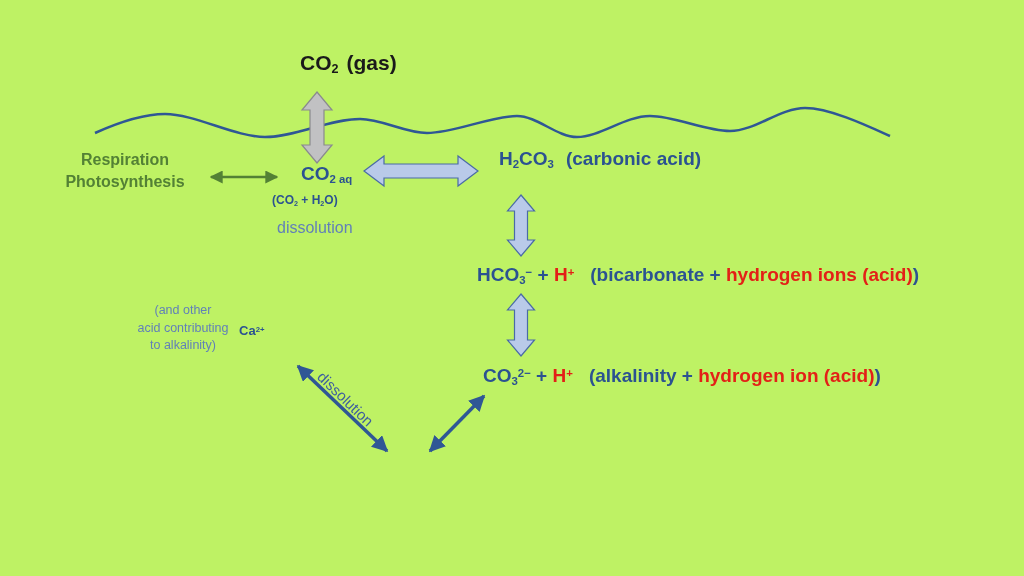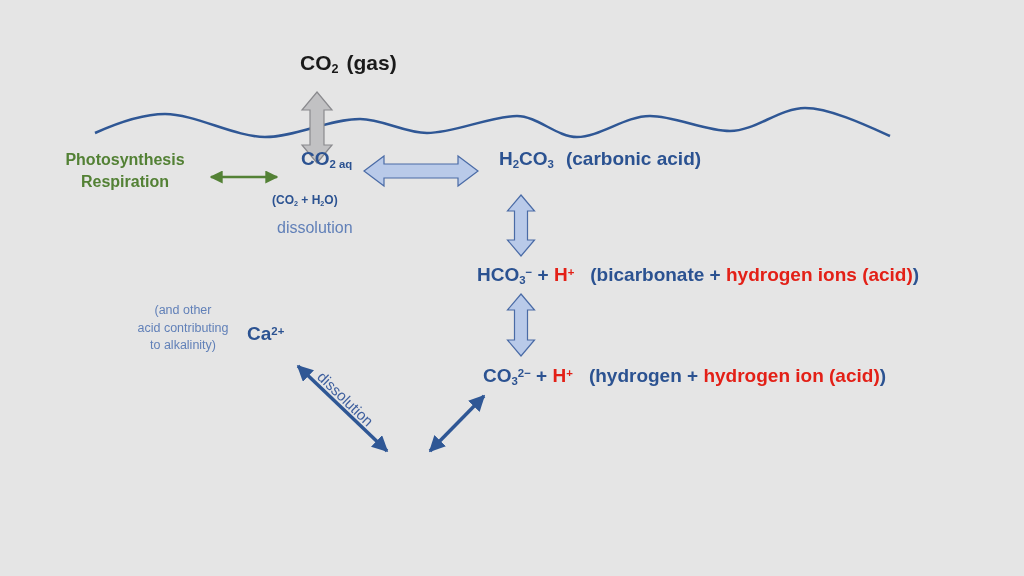--- a/index.html
+++ b/index.html
@@ -1,41 +1,41 @@
 <!DOCTYPE html>
 <html><head>
 <meta charset="utf-8">
 <style>
   html,body{margin:0;padding:0;background:#ffffff;}
-  .canvas{position:relative;width:1024px;height:576px;background:#e5e5e5;overflow:hidden;
+  .canvas{position:relative;width:1024px;height:576px;background:#bef264;overflow:hidden;
           font-family:"Liberation Sans",sans-serif;}
   svg.layer{position:absolute;left:0;top:0;width:1024px;height:576px;}
   .t{position:absolute;white-space:nowrap;}
   .b{font-weight:bold;}
   .blk{color:#1A1A1A;}
   .blue{color:#2B5291;}
   .note{color:#6180B8;}
   .mid{color:#3E5F9E;}
   .grn{color:#538135;}
   .red{color:#E32017;}
   .sb{font-size:60%;vertical-align:-0.22em;}
   .sp{font-size:60%;vertical-align:0.45em;}
   .g8{padding-left:8px;}
   .g12{padding-left:12px;}
   .g16{padding-left:16px;}
   #co2-gas{left:300px;top:51px;font-size:21px;}
   #photo-block{left:50px;top:149px;width:150px;text-align:center;font-size:16px;line-height:22px;}
-  #co2-aq{left:301px;top:148px;font-size:19px;}
+  #co2-aq{left:301px;top:163px;font-size:19px;}
   #h2co3-line{left:499px;top:148px;font-size:19px;}
   #co2-h2o{left:272px;top:193px;font-size:12px;}
   #dissolution-surface{left:277px;top:219px;font-size:16px;}
   #bicarbonate-line{left:477px;top:264px;font-size:19px;}
   #carbonate-line{left:483px;top:365px;font-size:19px;}
   #alkalinity-note{left:127px;top:302px;width:112px;text-align:center;font-size:12.5px;line-height:17.5px;white-space:normal;}
-  #calcium{left:247px;top:323px;font-size:19px;}
+  #calcium{left:239px;top:323px;font-size:13px;}
   #dissolution-diagonal{left:326px;top:368px;font-size:15px;transform:rotate(44deg);transform-origin:0 0;}
   #caco3-line{left:385px;top:458px;font-size:19px;}
 </style>
 </head>
 <body>
 
 <div class="canvas">
 
   <svg class="layer" viewBox="0 0 1024 576">
     <defs>
@@ -60,35 +60,35 @@
     <line x1="211" y1="177" x2="277" y2="177" stroke-width="2.5" marker-start="url(#mGreen)" marker-end="url(#mGreen)" stroke="#538135"></line>
 
     <line x1="298" y1="366" x2="387" y2="451" stroke-width="3.5" marker-start="url(#mBlue)" marker-end="url(#mBlue)" stroke="#2F5795"></line>
 
     <line x1="430" y1="451" x2="484" y2="396" stroke-width="3.5" marker-start="url(#mBlue)" marker-end="url(#mBlue)" stroke="#2F5795"></line>
   </svg>
 
   <div class="t b blk" id="co2-gas"><span>CO</span><span class="sb">2</span><span class="g8">(gas)</span></div>
 
   <div class="t b grn" id="photo-block">
+    <div>Respiration</div>
     <div>Photosynthesis</div>
-    <div>Respiration</div>
   </div>
 
   <div class="t b blue" id="co2-aq"><span>CO</span><span class="sb">2 aq</span></div>
 
   <div class="t b blue" id="h2co3-line"><span>H</span><span class="sb">2</span><span>CO</span><span class="sb">3</span><span class="g12">(carbonic acid)</span></div>
 
   <div class="t b blue" id="co2-h2o"><span>(CO</span><span class="sb">2</span><span> + H</span><span class="sb">2</span><span>O)</span></div>
 
   <div class="t note" id="dissolution-surface">dissolution</div>
 
   <div class="t b" id="bicarbonate-line"><span class="blue">HCO</span><span class="blue sb">3</span><span class="blue sp">−</span><span class="blue"> + </span><span class="red">H</span><span class="red sp">+</span><span class="blue g16">(bicarbonate + </span><span class="red">hydrogen ions (acid)</span><span class="blue">)</span></div>
 
-  <div class="t b" id="carbonate-line"><span class="blue">CO</span><span class="blue sb">3</span><span class="blue sp">2−</span><span class="blue"> + </span><span class="red">H</span><span class="red sp">+</span><span class="blue g16">(hydrogen + </span><span class="red">hydrogen ion (acid)</span><span class="blue">)</span></div>
+  <div class="t b" id="carbonate-line"><span class="blue">CO</span><span class="blue sb">3</span><span class="blue sp">2−</span><span class="blue"> + </span><span class="red">H</span><span class="red sp">+</span><span class="blue g16">(alkalinity + </span><span class="red">hydrogen ion (acid)</span><span class="blue">)</span></div>
 
   <div class="t note" id="alkalinity-note">
     <div>(and other</div>
     <div>acid contributing</div>
     <div>to alkalinity)</div>
   </div>
 
   <div class="t b blue" id="calcium"><span>Ca</span><span class="sp">2+</span></div>
 
   <div class="t mid" id="dissolution-diagonal">dissolution</div>

